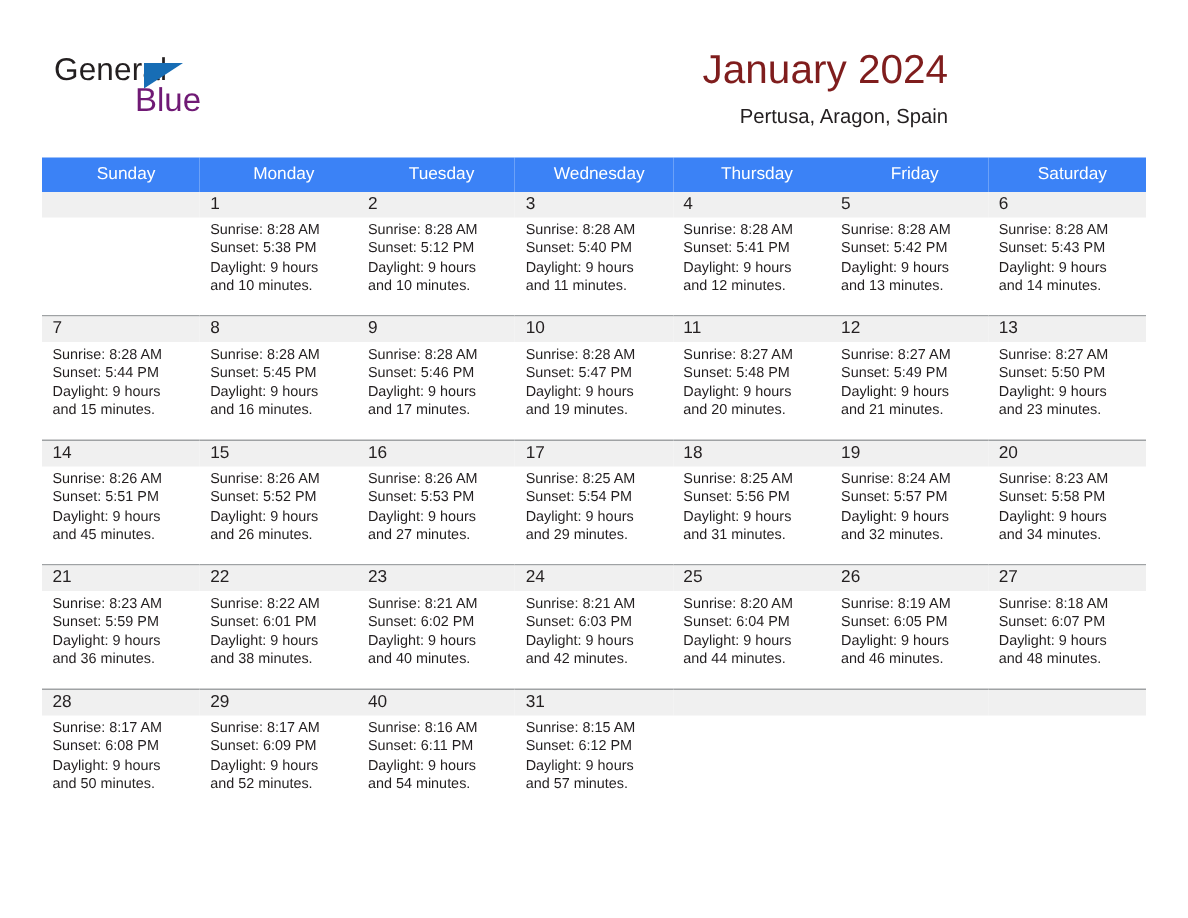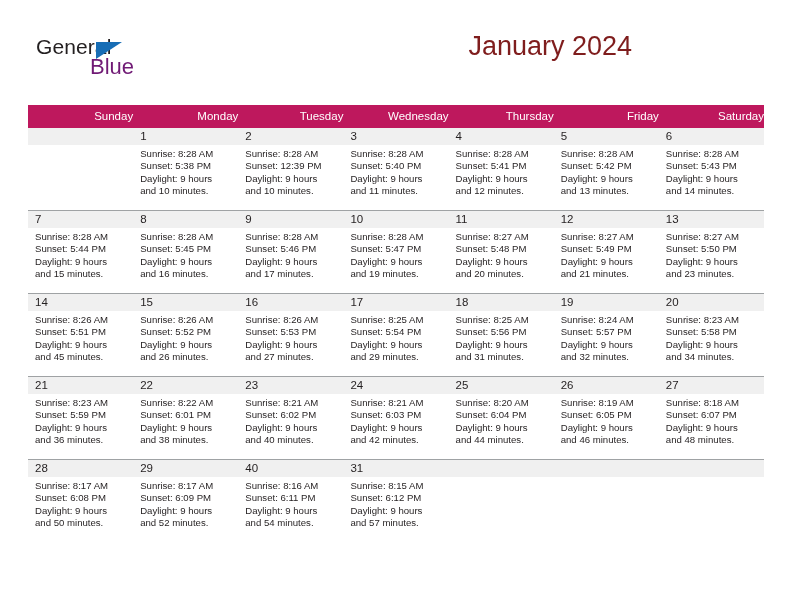--- a/index.html
+++ b/index.html
@@ -87,25 +87,25 @@
   
   .calendar {
     position: absolute;
     left: 28px;
     top: 105px;
     width: 736px;
     border-collapse: collapse;
     table-layout: fixed;
   }
   .calendar th {
-    background: #be185d;
+    background: #3b82f6;
     color: #ffffff;
     font-weight: normal;
     font-size: 11.5px;
-    text-align: right;
+    text-align: center;
     padding: 5px 0 5px 7px;
     height: 12px;
     line-height: 13px;
   }
   .calendar td {
     vertical-align: top;
     padding: 0;
     border-top: 1px solid #9fa2a4;
     height: 82px;
     width: 105.14px;
@@ -148,20 +148,21 @@
   <div class="header">
 
     <div class="logo">
       <span class="logo-general">General</span>
       <span class="logo-tri"></span>
       <span class="logo-blue">Blue</span>
     </div>
 
     <div class="title-block">
       <div class="cal-title">January 2024</div>
+      <div class="cal-subtitle">Pertusa, Aragon, Spain</div>
     </div>
 
   </div>
 
   <table class="calendar">
     <thead>
       <tr>
         <th>Sunday</th>
         <th>Monday</th>
         <th>Tuesday</th>
@@ -187,21 +188,21 @@
                 <div>Daylight: 9 hours</div>
                 <div>and 10 minutes.</div>
               </div>
             </div>
           </td>
           <td>
             <div class="daycell">
               <div class="daynum-band">2</div>
               <div class="dayinfo">
                 <div>Sunrise: 8:28 AM</div>
-                <div>Sunset: 12:39 PM</div>
+                <div>Sunset: 5:12 PM</div>
                 <div>Daylight: 9 hours</div>
                 <div>and 10 minutes.</div>
               </div>
             </div>
           </td>
           <td>
             <div class="daycell">
               <div class="daynum-band">3</div>
               <div class="dayinfo">
                 <div>Sunrise: 8:28 AM</div>

